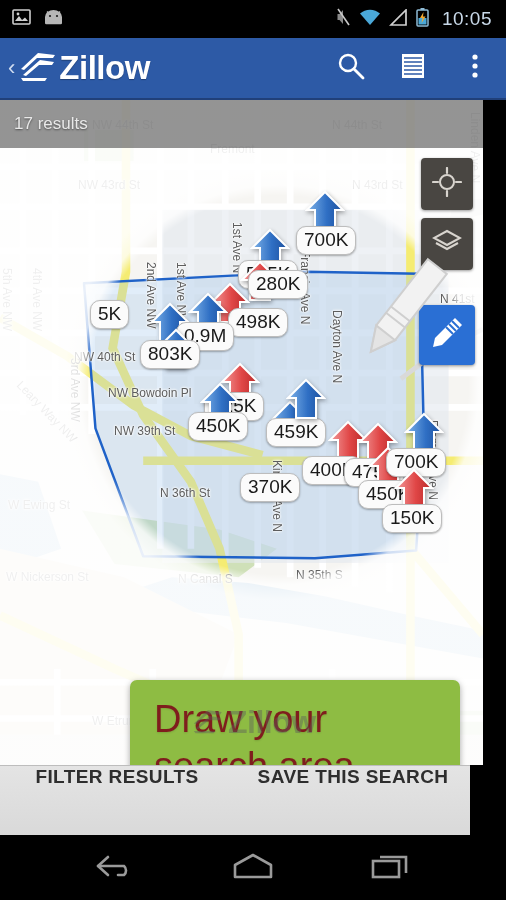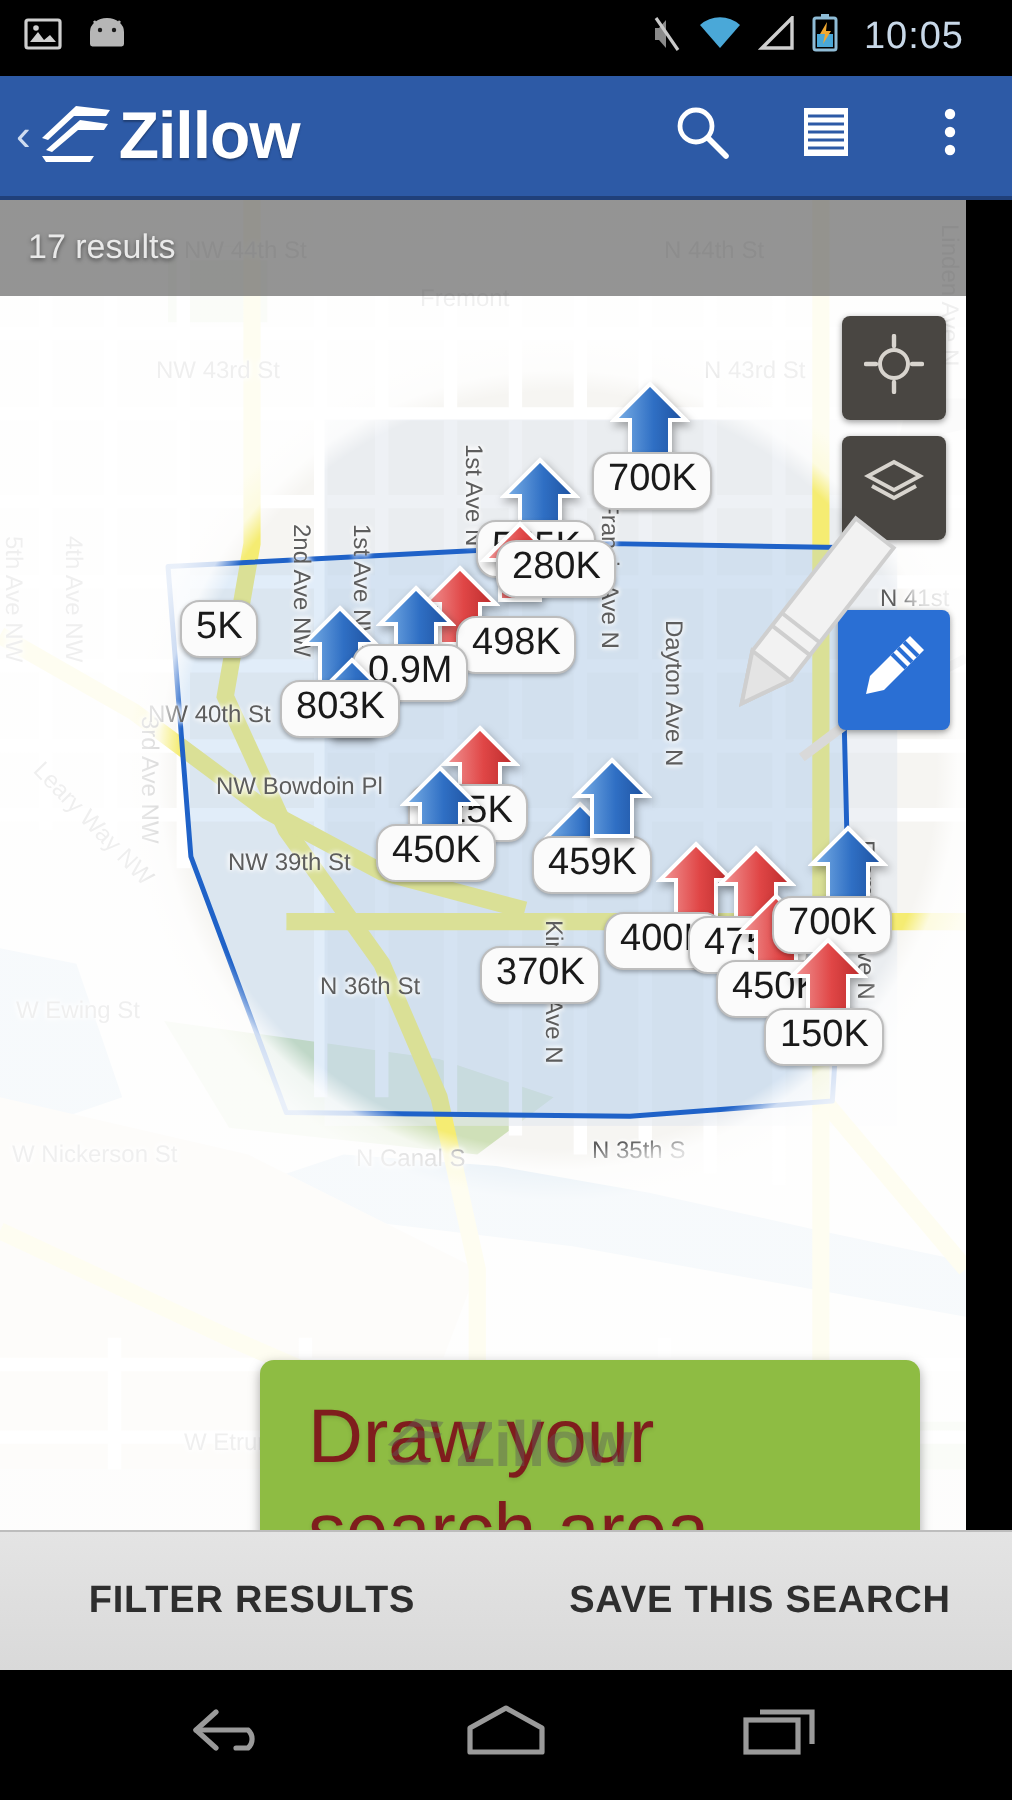--- a/index.html
+++ b/index.html
@@ -8,21 +8,21 @@
     background: #000;
     font-family: "Liberation Sans", sans-serif;
     overflow: hidden;
   }
   #app { position: relative; width: 506px; height: 900px; overflow: hidden; }
 
   
   .statusbar {
     position: absolute; top: 0; left: 0; width: 506px; height: 38px;
     background: #000; display: flex; align-items: center;
-    padding: 0 24px 0 12px;
+    padding: 0 14px 0 12px;
   }
   .sb-left { display: flex; align-items: center; gap: 12px; }
   .sb-right { margin-left: auto; display: flex; align-items: center; gap: 8px; }
   .sb-time {
     color: #c8d8e8; font-size: 19px; letter-spacing: .5px;
     margin-left: 5px; font-family: "Liberation Sans", sans-serif;
   }
   .ico { display: inline-block; }
 
   
@@ -123,24 +123,24 @@
     position: absolute; left: 190px; bottom: 24px;
     display: flex; align-items: center; gap: 4px;
     opacity: .42;
   }
   .wm-zillow-text {
     font-size: 32px; font-weight: bold; color: #5c5c5c; letter-spacing: -.5px;
   }
 
   
   .bottombar {
-    position: absolute; top: 765px; left: 0; width: 506px; height: 70px;
+    position: absolute; top: 765px; left: 0; width: 470px; height: 70px;
     background: linear-gradient(#e4e4e4, #d9d9d9);
     border-top: 1px solid #bdbdbd;
-    display: flex; align-items: center;
+    display: flex; align-items: flex-start;
   }
   .bb-btn {
     flex: 1; display: flex; align-items: center; justify-content: center;
     font-size: 19px; font-weight: bold; color: #2e2e2e; letter-spacing: .4px;
   }
   .bb-div { width: 2px; background: #bbb; margin: 8px 0; }
 
   
   .navbar {
     position: absolute; top: 835px; left: 0; width: 506px; height: 65px;

